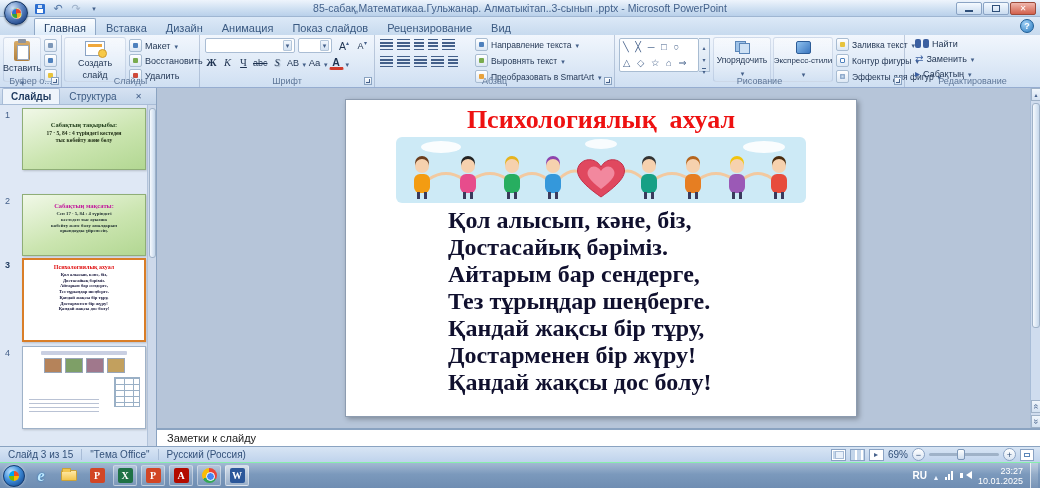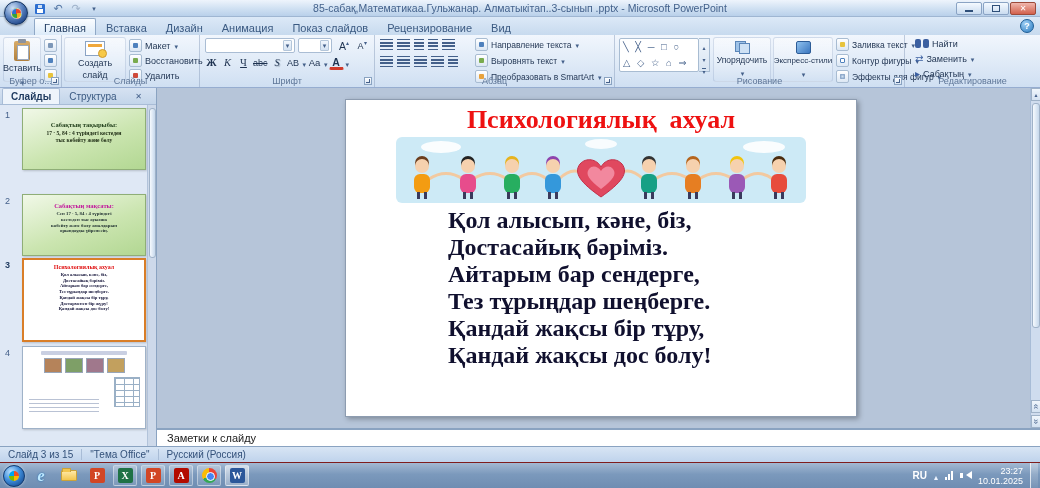--- a/index.html
+++ b/index.html
@@ -1,18 +1,18 @@
 <!DOCTYPE html>
 <html><head>
 <meta charset="utf-8">
 <style>
 *{margin:0;padding:0;box-sizing:border-box}
 html,body{width:1040px;height:488px}
 body{font-family:"Liberation Sans","DejaVu Sans",sans-serif;font-size:11px;color:#1e3250;background:#8ea6c2}
-.win{position:absolute;left:0;top:0;width:1040px;height:488px;overflow:hidden;background:#7f1d1d}
+.win{position:absolute;left:0;top:0;width:1040px;height:488px;overflow:hidden;background:#86efac}
 
 
 .titlebar{position:absolute;left:0;top:0;width:100%;height:17px;background:linear-gradient(#eef4fc,#cfe0f2 55%,#b9d0ea);border-bottom:1px solid #9fb6d2}
 .title-text{position:absolute;left:130px;right:130px;top:2px;text-align:center;font-size:10.5px;color:#44628c;white-space:nowrap;overflow:hidden;text-overflow:ellipsis}
 .office-btn{position:absolute;left:4px;top:1px;width:24px;height:24px;border-radius:50%;background:radial-gradient(circle at 35% 28%,#cfe0f5,#5b83c0 45%,#1f4587 82%);border:1px solid #16345f;z-index:30;display:flex;align-items:center;justify-content:center;box-shadow:0 1px 2px rgba(0,0,0,.4)}
 .office-logo{width:11px;height:11px;border-radius:50%;background:conic-gradient(#e8452e 0 90deg,#f3b01c 90deg 180deg,#3aa335 180deg 270deg,#2e6fd0 270deg 360deg);border:1px solid rgba(255,255,255,.5)}
 .qat{position:absolute;left:32px;top:1px;display:flex;gap:2px;align-items:center;height:15px;z-index:31}
 .qbtn{width:16px;height:14px;display:flex;align-items:center;justify-content:center;border-radius:2px}
 .i-save{width:10px;height:10px;background:#2e6fd0;border-radius:1px;position:relative}
 .i-save::after{content:"";position:absolute;left:2px;bottom:1px;width:6px;height:4px;background:#fff}
@@ -520,20 +520,21 @@
             <rect x="385" y="55" width="3" height="7" fill="#3a3a5c"></rect>
         </g>
       </svg>
 
       <div class="poem">
         <span>Қол алысып, кәне, біз,</span>
         <span>Достасайық бәріміз.</span>
         <span>Айтарым бар сендерге,</span>
         <span>Тез тұрыңдар шеңберге.</span>
         <span>Қандай жақсы бір тұру,</span>
+        <span>Достарменен бір жүру!</span>
         <span>Қандай жақсы дос болу!</span>
       </div>
     </div>
   </div>
 
   <div class="vscroll">
     <div class="vs-btn vs-up"></div>
     <div class="vs-thumb"></div>
     <div class="vs-btn vs-prev">
         <span class="chev up"></span>
@@ -546,20 +547,33 @@
   <div class="notes">
     <span>Заметки к слайду</span>
   </div>
 
   <div class="statusbar">
     <span class="sb-item">Слайд 3 из 15</span>
     <span class="sb-sep"></span>
     <span class="sb-item">"Тема Office"</span>
     <span class="sb-sep"></span>
     <span class="sb-item">Русский (Россия)</span>
+    <div class="sb-right">
+      <span class="vicon normal"></span>
+      <span class="vicon sorter"></span>
+      <span class="vicon show"></span>
+      <span>69%</span>
+      <span class="zbtn">−</span>
+      <span class="zoom-track">
+        <span class="zoom-tick"></span>
+        <span class="zoom-thumb"></span>
+      </span>
+      <span class="zbtn">+</span>
+      <span class="fit-icon"></span>
+    </div>
   </div>
 
   <div class="taskbar">
     <span class="orb">
         <span class="orb-flag"></span>
       </span>
     <span class="tb-icon">
         <span class="ie-e">e</span>
       </span>
     <span class="tb-icon">

